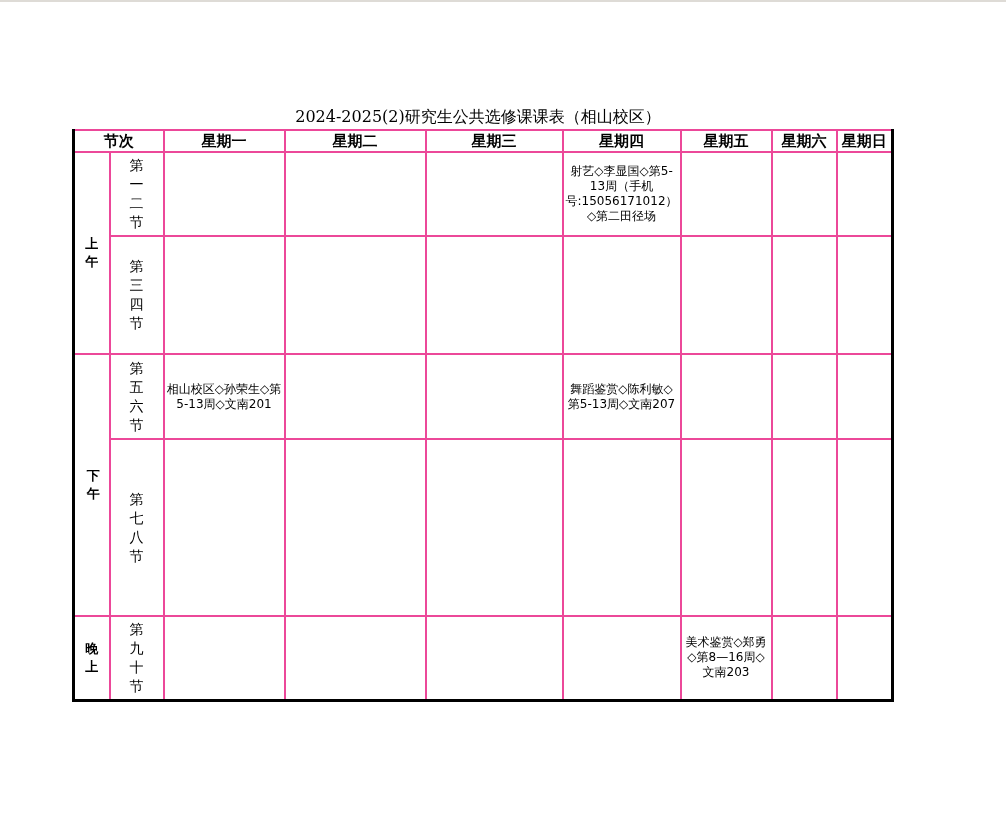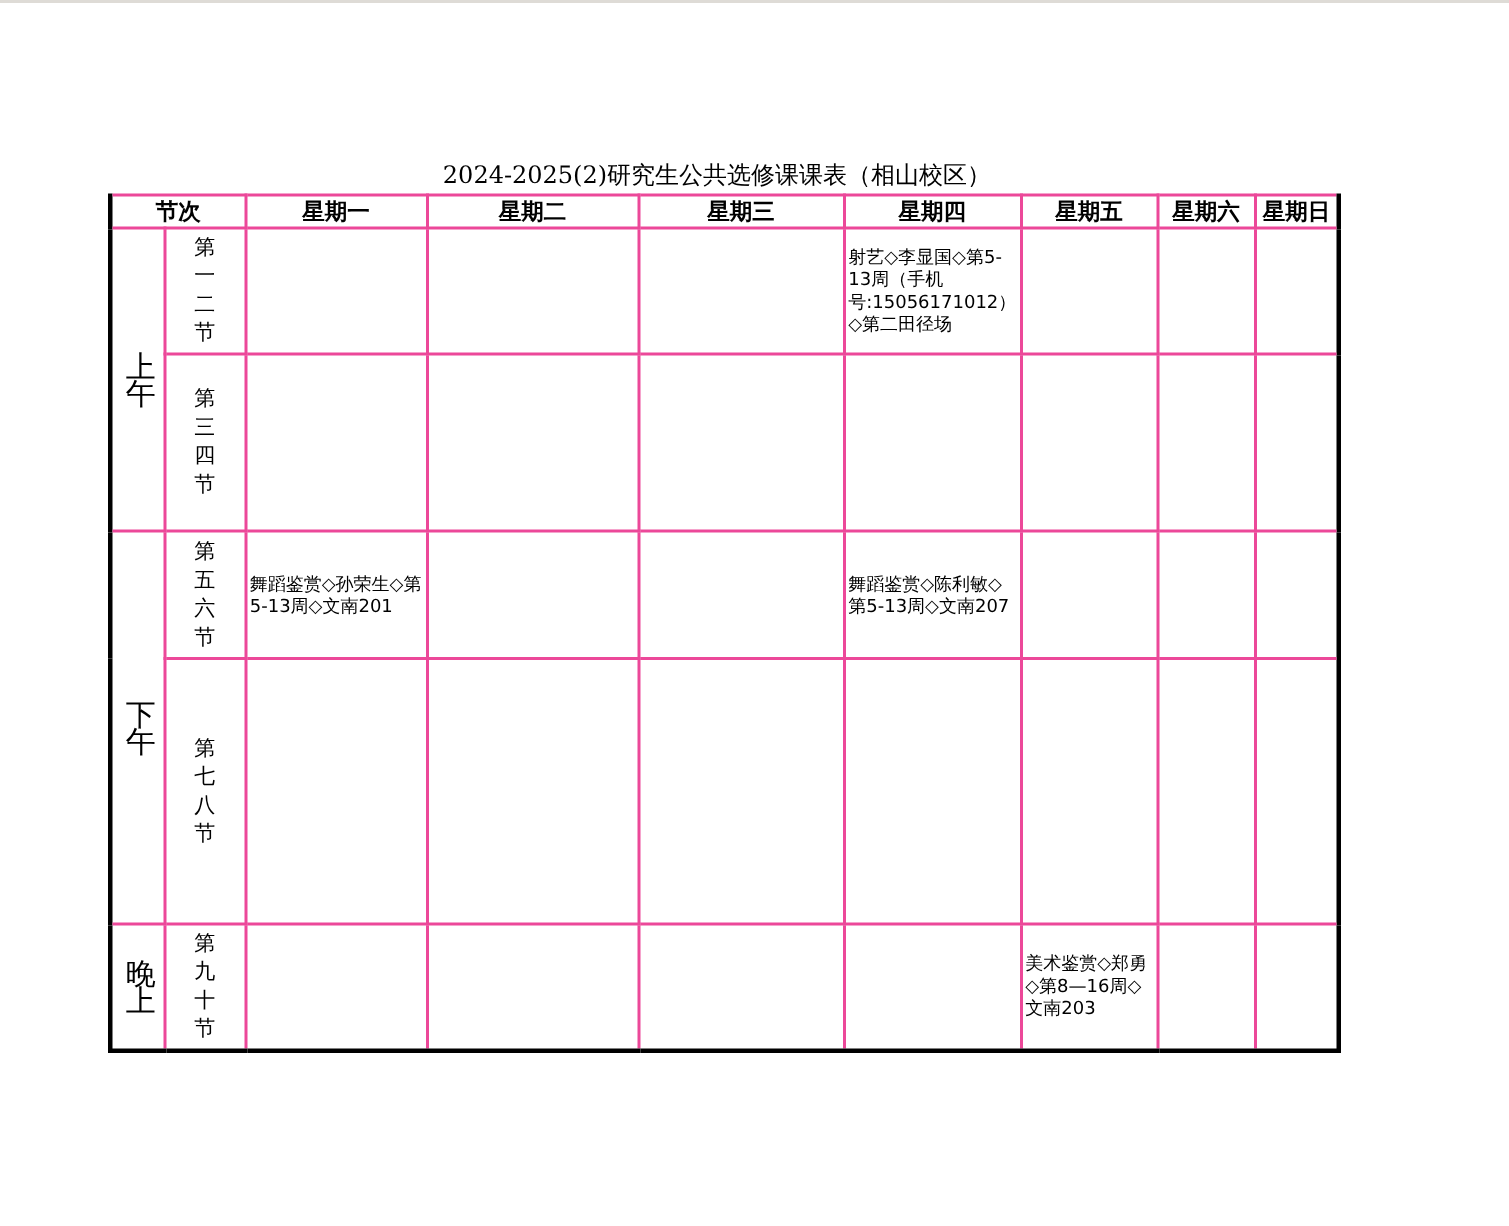--- a/index.html
+++ b/index.html
@@ -2,23 +2,23 @@
 <html><head>
 <meta charset="utf-8">
 <style>
   html,body{margin:0;padding:0;background:#fff;}
   body{width:1006px;height:817px;position:relative;overflow:hidden;font-family:"DejaVu Sans","Liberation Sans",sans-serif;color:#000;}
   .topline{position:absolute;left:0;top:0;width:1006px;height:2px;background:#dedbd6;}
   .title{position:absolute;left:72px;width:812px;top:104px;height:26px;text-align:center;font-family:"DejaVu Serif","Liberation Serif",serif;font-size:16px;line-height:26px;white-space:nowrap;}
   table{position:absolute;left:72px;top:129px;border-collapse:collapse;table-layout:fixed;}
   td{border:2px solid #ec4899;padding:0;vertical-align:middle;}
   .hdr td{height:20px;text-align:center;font-size:15px;font-weight:bold;}
-  .section{text-align:center;font-size:20px;font-weight:normal;line-height:18px;}
+  .section{text-align:center;font-size:13px;font-weight:bold;line-height:18px;}
   .period{text-align:center;font-size:14px;line-height:19px;}
-  .cell{font-size:12px;line-height:15px;padding:0 2px;vertical-align:middle;}
+  .cell{font-size:12px;line-height:15px;padding:0 2px;vertical-align:middle;text-align:center;}
   .tall-top{border-top:2.5px solid #000;}
   .outer-l{border-left:3px solid #000;}
   .outer-r{border-right:3px solid #000;margin-left:48px;}
   .outer-b{border-bottom:3px solid #000;}
 </style>
 </head>
 <body>
 
 <div class="topline"></div>
 
@@ -85,21 +85,21 @@
   <tr style="height:85px">
     <td rowspan="2" class="section outer-l tall-top">
       <span style="display:inline-block;width:16px;word-break:break-all;white-space:normal;text-align:right;">下午</span>
     </td>
     <td class="period tall-top">
       <div>第</div>
           <div>五</div>
           <div>六</div>
           <div>节</div>
     </td>
-    <td class="cell tall-top">舞蹈鉴赏◇孙荣生◇第5-13周◇文南201</td>
+    <td class="cell tall-top">相山校区◇孙荣生◇第5-13周◇文南201</td>
     <td class="cell tall-top"></td>
     <td class="cell tall-top"></td>
     <td class="cell tall-top">舞蹈鉴赏◇陈利敏◇第5-13周◇文南207</td>
     <td class="cell tall-top"></td>
     <td class="cell tall-top"></td>
     <td class="cell tall-top outer-r"></td>
   </tr>
   <tr style="height:177px">
     <td class="period">
       <div>第</div>

